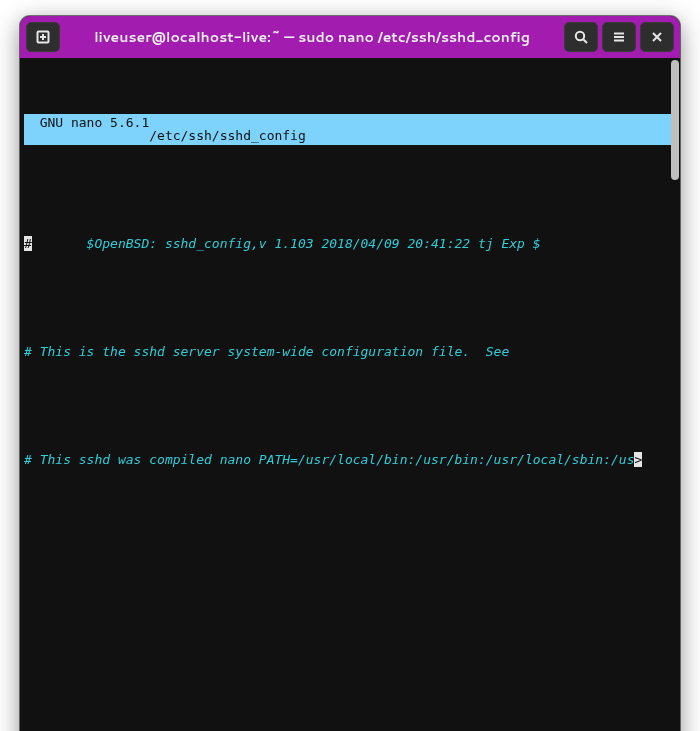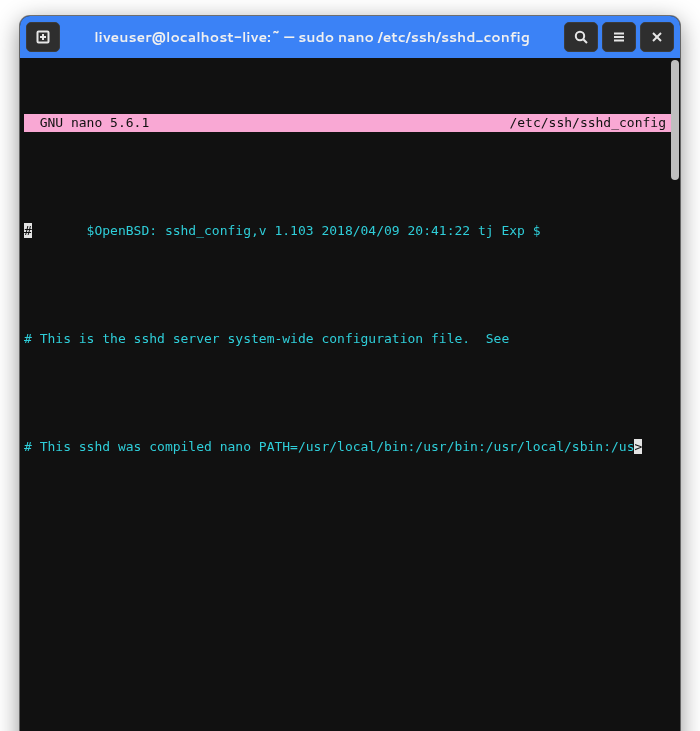--- a/index.html
+++ b/index.html
@@ -15,21 +15,21 @@
     margin: 16px;
     border-radius: 10px;
     overflow: hidden;
     box-shadow: 0 6px 24px rgba(0,0,0,0.45), 0 0 0 1px rgba(0,0,0,0.5);
     background: #111;
   }
   
   .titlebar {
     display: flex;
     align-items: center;
-    background: #3b82f6;
+    background: #a21caf;
     height: 42px;
     padding: 0 6px;
     gap: 4px;
     font-family: Cantarell, "DejaVu Sans", sans-serif;
   }
   .tb-btn {
     width: 34px;
     height: 30px;
     border-radius: 5px;
     display: flex;
@@ -71,30 +71,30 @@
     position: absolute;
     top: 2px;
     right: 1px;
     width: 8px;
     height: 120px;
     background: #bfbfbf;
     border-radius: 4px;
   }
   .nano-header {
     display: flex;
-    background: #f9a8d4;
+    background: #7dd3fc;
     color: #111;
   }
   .nano-header span { white-space: pre; }
   .nh-left { }
-  .nh-center { flex: 1; text-align: right; }
+  .nh-center { flex: 1; text-align: left; margin-top: 13px; }
   .nh-right { width: 10px; }
   .content { padding-left: 0; }
   .content div { white-space: pre; }
-  .cmt { color: #2fced9; }
+  .cmt { color: #2fced9; font-style: italic; }
   .cursor-cell {
     background: #e4e4e4;
     color: #111;
   }
   .trunc {
     background: #e4e4e4;
     color: #111;
   }
 </style>
 </head>

